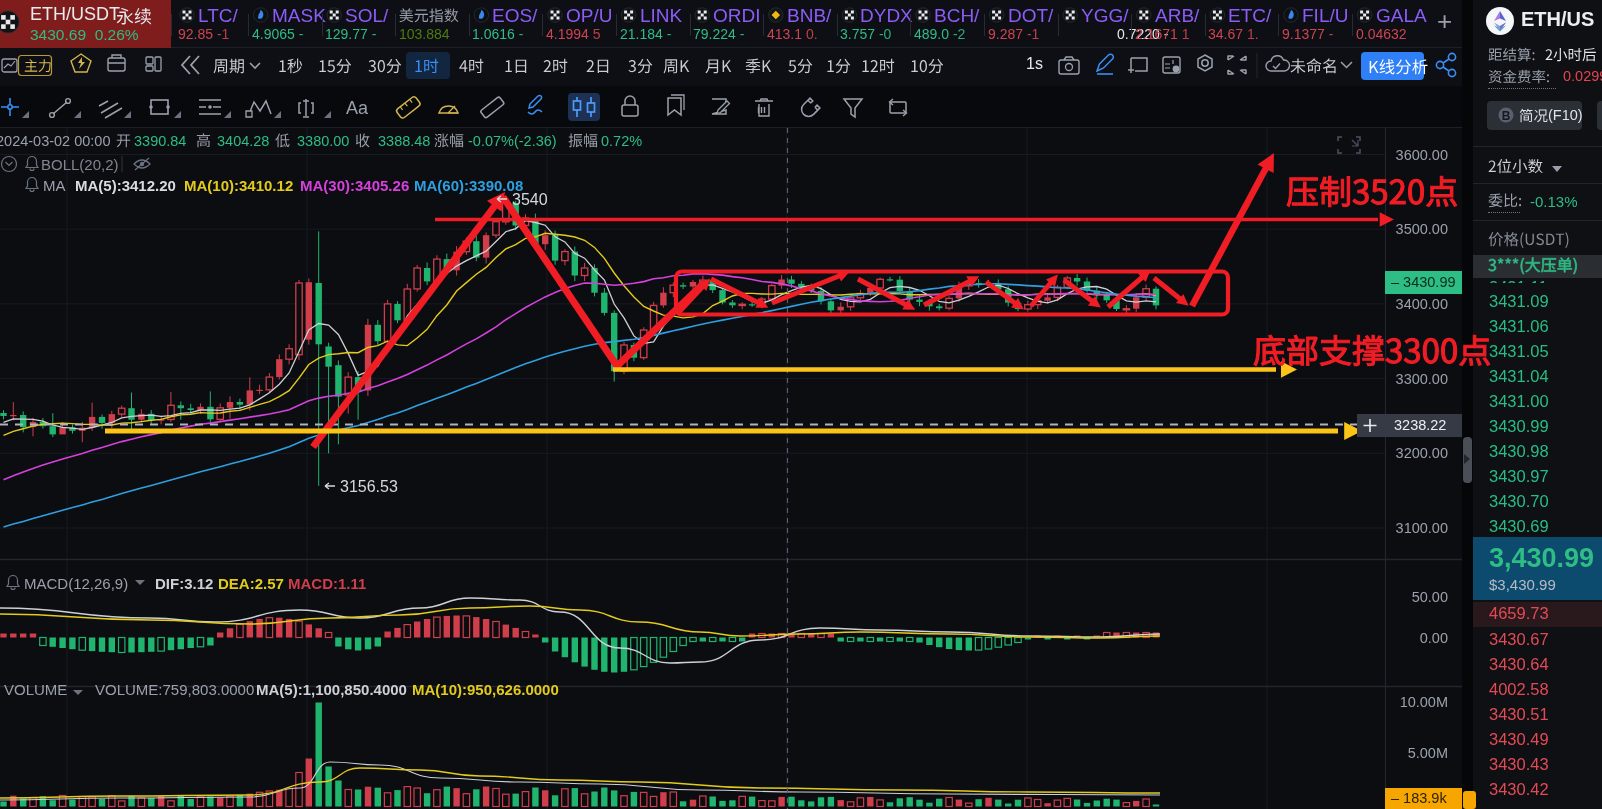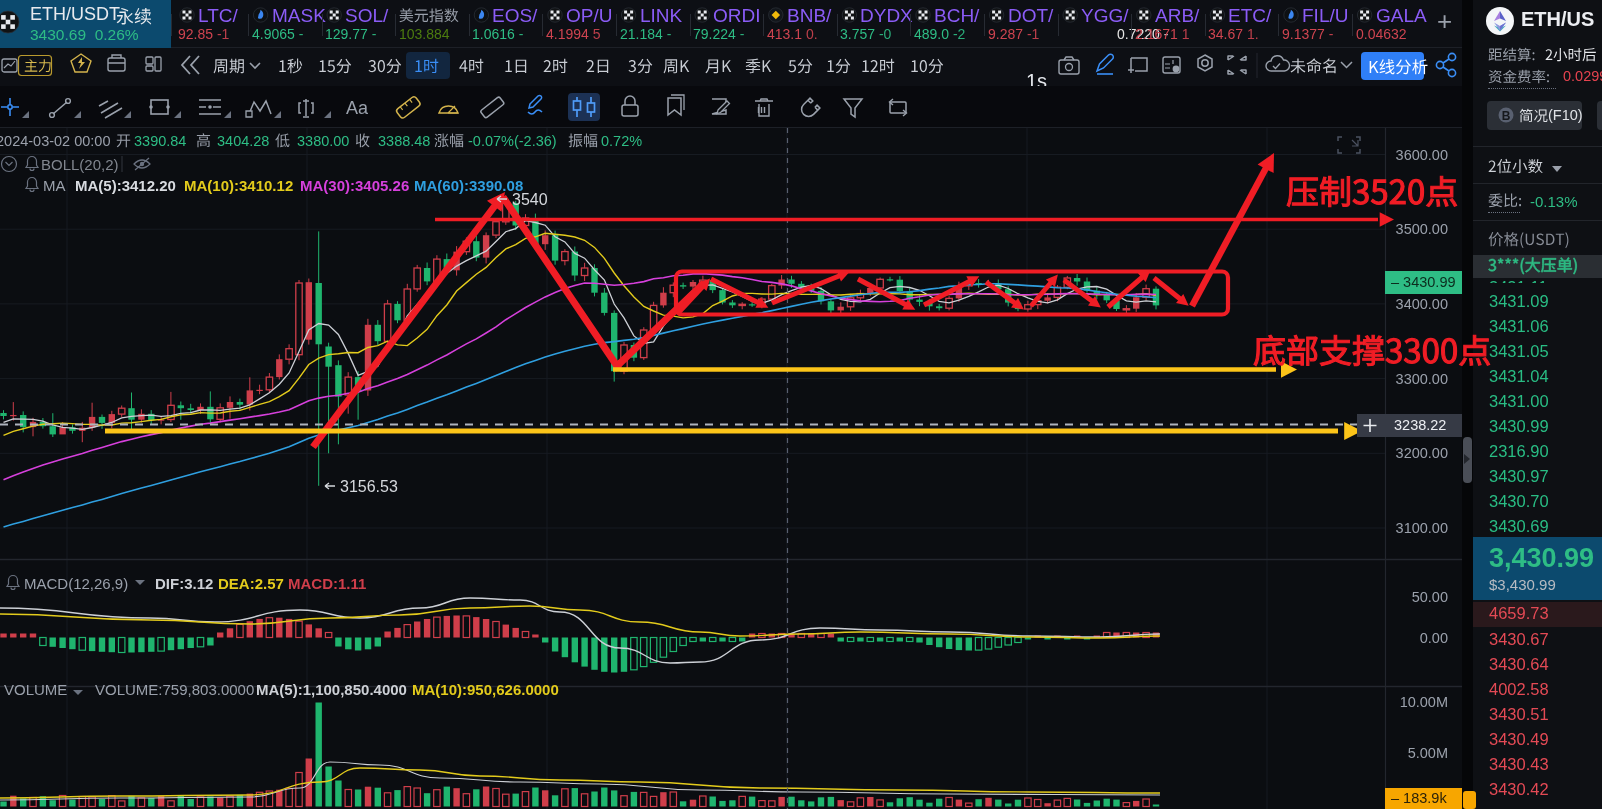--- a/index.html
+++ b/index.html
@@ -1,29 +1,29 @@
 <!DOCTYPE html>
 <html><head><meta charset="utf-8"><style>
 *{margin:0;padding:0;box-sizing:border-box}
 html,body{width:1602px;height:809px;overflow:hidden;background:#0b0d11;font-family:"Liberation Sans",sans-serif;-webkit-font-smoothing:antialiased}
 #stage{position:relative;width:1602px;height:809px;background:#0b0d11}
 .chart{position:absolute;left:0;top:0}
 .bar1{position:absolute;left:0;top:0;width:1467px;height:48px;background:#0d0f14;border-bottom:1px solid #1d2027;z-index:2}
-.activetab{position:absolute;left:0;top:0;width:171px;height:48px;background:#0c4a6e}
+.activetab{position:absolute;left:0;top:0;width:171px;height:48px;background:#7f1d1d}
 .atname{position:absolute;left:30px;top:4px;font-size:18px;color:#e8eaee}
 .atval{position:absolute;left:30px;top:26px;font-size:15.5px;color:#2ebd85}
 .tname{position:absolute;top:5px;font-size:19px;color:#8b5cf6}
 .tval{position:absolute;top:26px;font-size:14px}
 .tv2{opacity:.9}
 .tsep{position:absolute;top:14px;width:1px;height:22px;background:#272b33}
 .b1icons{position:absolute;left:0;top:0}
 .plus{position:absolute;left:1437px;top:6px;font-size:26px;color:#9aa0ab;font-weight:300}
 .bar2{position:absolute;left:0;top:48px;width:1467px;height:38px;background:#0d0f14;z-index:2}
 .b2icons{position:absolute;left:0;top:-48px;height:86px}
-.b2t{position:absolute;top:22px;font-size:20px}
+.b2t{position:absolute;top:7px;font-size:16px}
 .kbtn{position:absolute;left:1361px;top:4px;width:63px;height:28px;background:#2f7ff7;border-radius:4px}
 .bar3{position:absolute;left:0;top:86px;width:1462px;height:42px;background:#08090d;border-bottom:1px solid #1d2027;z-index:2}
 .bar3 svg{position:absolute;left:0;top:-86px;height:128px}
 .rp{position:absolute;left:1462px;top:0;width:140px;height:809px;background:#0e1014;z-index:2}
 .strip{position:absolute;left:0;top:0;width:11px;height:809px;background:#050608}
 .pill{position:absolute;left:1px;top:437px;width:9px;height:46px;background:#4a4e57;border-radius:4px}
 .pillarrow{position:absolute;left:2px;top:454px;width:0;height:0;border-left:6px solid #23262c;border-top:5px solid transparent;border-bottom:5px solid transparent}
 .ethname{position:absolute;left:59px;top:8px;font-size:20px;font-weight:bold;color:#eceef2}
 .funding{position:absolute;left:101px;top:68px;font-size:14.5px;color:#e5434f}
 .fbtn{position:absolute;left:25px;top:101px;width:95px;height:29px;background:#2b2f36;border-radius:4px}
@@ -920,21 +920,21 @@
       <div class="wb">-0.13%</div>
       <div class="dotl"></div>
       <div class="bigrow"></div>
       <div class="sliver">3431.11</div>
       <div class="ask" style="top:292px">3431.09</div>
       <div class="ask" style="top:317px">3431.06</div>
       <div class="ask" style="top:342px">3431.05</div>
       <div class="ask" style="top:367px">3431.04</div>
       <div class="ask" style="top:392px">3431.00</div>
       <div class="ask" style="top:417px">3430.99</div>
-      <div class="ask" style="top:442px">2316.90</div>
+      <div class="ask" style="top:442px">3430.98</div>
       <div class="ask" style="top:467px">3430.97</div>
       <div class="ask" style="top:492px">3430.70</div>
       <div class="ask" style="top:517px">3430.69</div>
       <div class="pricebox">
         <div class="bigp">3,430.99</div>
         <div class="usdp">$3,430.99</div>
       </div>
       <div class="bidrow" style="top:602px"></div>
       <div class="bid" style="top:604px">4659.73</div>
       <div class="bid" style="top:630px">3430.67</div>

